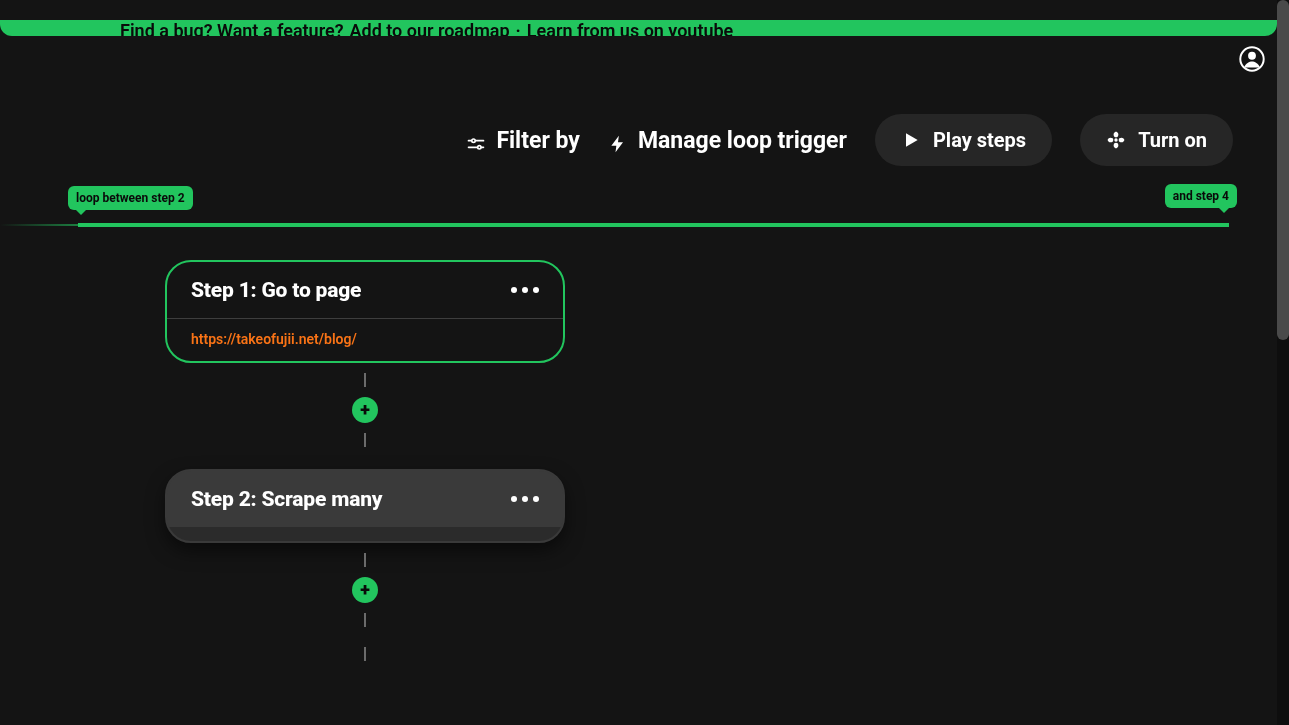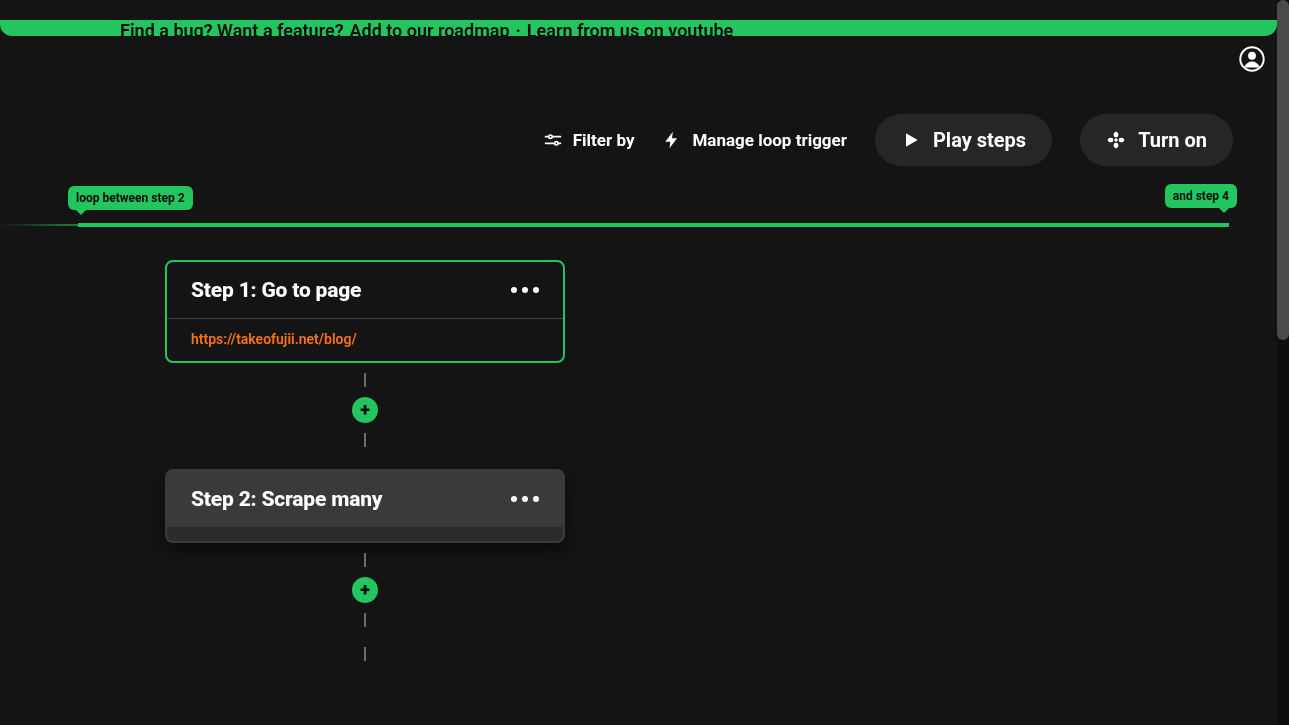--- a/index.html
+++ b/index.html
@@ -45,21 +45,21 @@
     top: 114px;
     right: 56px;
     display: flex;
     align-items: center;
     gap: 28px;
   }
   .tool-text {
     display: flex;
     align-items: flex-end;
     gap: 10px;
-    font-size: 17px;
+    font-size: 23px;
     font-weight: 700;
     cursor: pointer;
   }
   .tool-btn {
     display: flex;
     align-items: center;
     gap: 12px;
     font-size: 20px;
     font-weight: 700;
     background: #262626;
@@ -115,21 +115,21 @@
     position: absolute;
     top: 260px;
     left: 165px;
     width: 400px;
     display: flex;
     flex-direction: column;
     align-items: center;
   }
   .step-card {
     width: 100%;
-    border-radius: 8px;
+    border-radius: 26px;
     overflow: hidden;
   }
   .step-card.outlined {
     background: #141414;
     border: 2px solid #22c55e;
   }
   .step-card.filled {
     background: #3a3a3a;
     border: 2px solid #3a3a3a;
     box-shadow: 0 8px 18px rgba(0,0,0,0.5);

